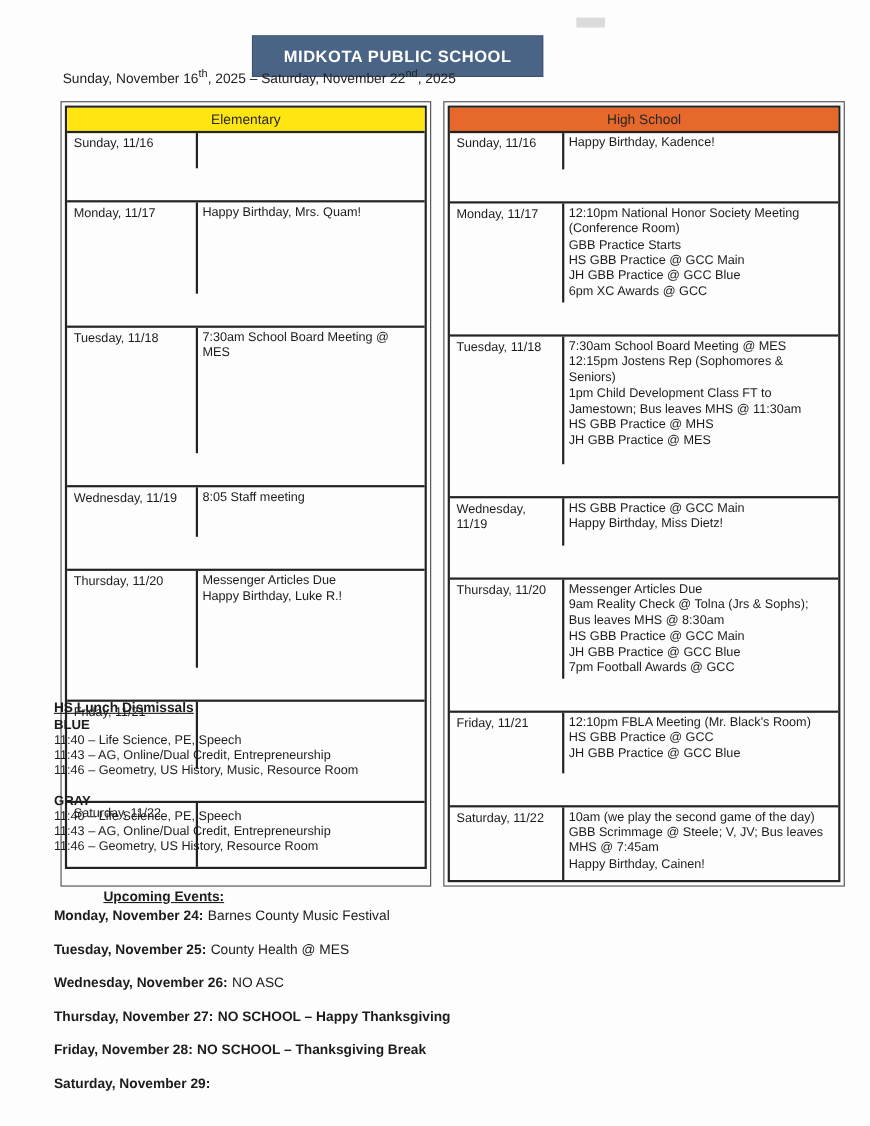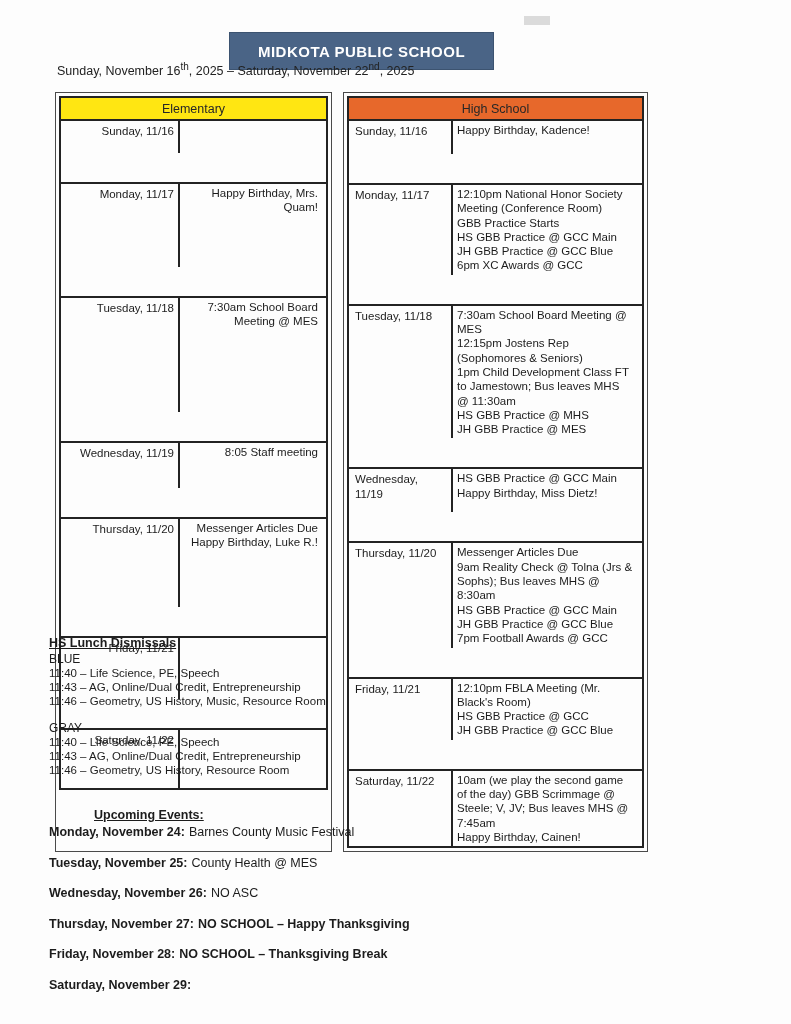--- a/index.html
+++ b/index.html
@@ -42,22 +42,22 @@
   
   .tables {
     position: absolute; left: 55px; top: 92px;
     display: flex; gap: 11px;
   }
   .cal-outer {
     border: 1px solid #4a4a4a;
     padding: 3px;
     background: #fdfdfd;
   }
-  .cal-outer.el { width: 277px; text-align: right; }
-  .cal-outer.hs { width: 305px; }
+  .cal-outer.el { width: 337px; }
+  .cal-outer.hs { width: 365px; }
   .cal { border: 2px solid #232323; }
   .cal-header {
     height: 23px;
     display: flex; align-items: center; justify-content: center;
     font-size: 12.5px; color: #272727;
     border-bottom: 2px solid #232323;
   }
   .cal-row { display: flex; }
   .cal-row + .cal-row { border-top: 2px solid #232323; margin-top: 29px; }
   .day-cell {
@@ -78,21 +78,21 @@
   
   .lunch {
     position: absolute; left: 49px; top: 636px;
     font-size: 11.5px; line-height: 14px;
   }
   .lunch-heading {
     font-weight: bold; font-size: 12.5px;
     text-decoration: underline;
     margin-bottom: 2px;
   }
-  .group-name { font-weight: normal; font-size: 12px; }
+  .group-name { font-weight: bold; font-size: 12px; }
   .group-lines { white-space: pre-line; }
   .lunch-group + .lunch-group { margin-top: 13px; }
 
   
   .upcoming {
     position: absolute; left: 49px; top: 808px;
     font-size: 12.5px;
   }
   .up-heading {
     font-weight: bold;

